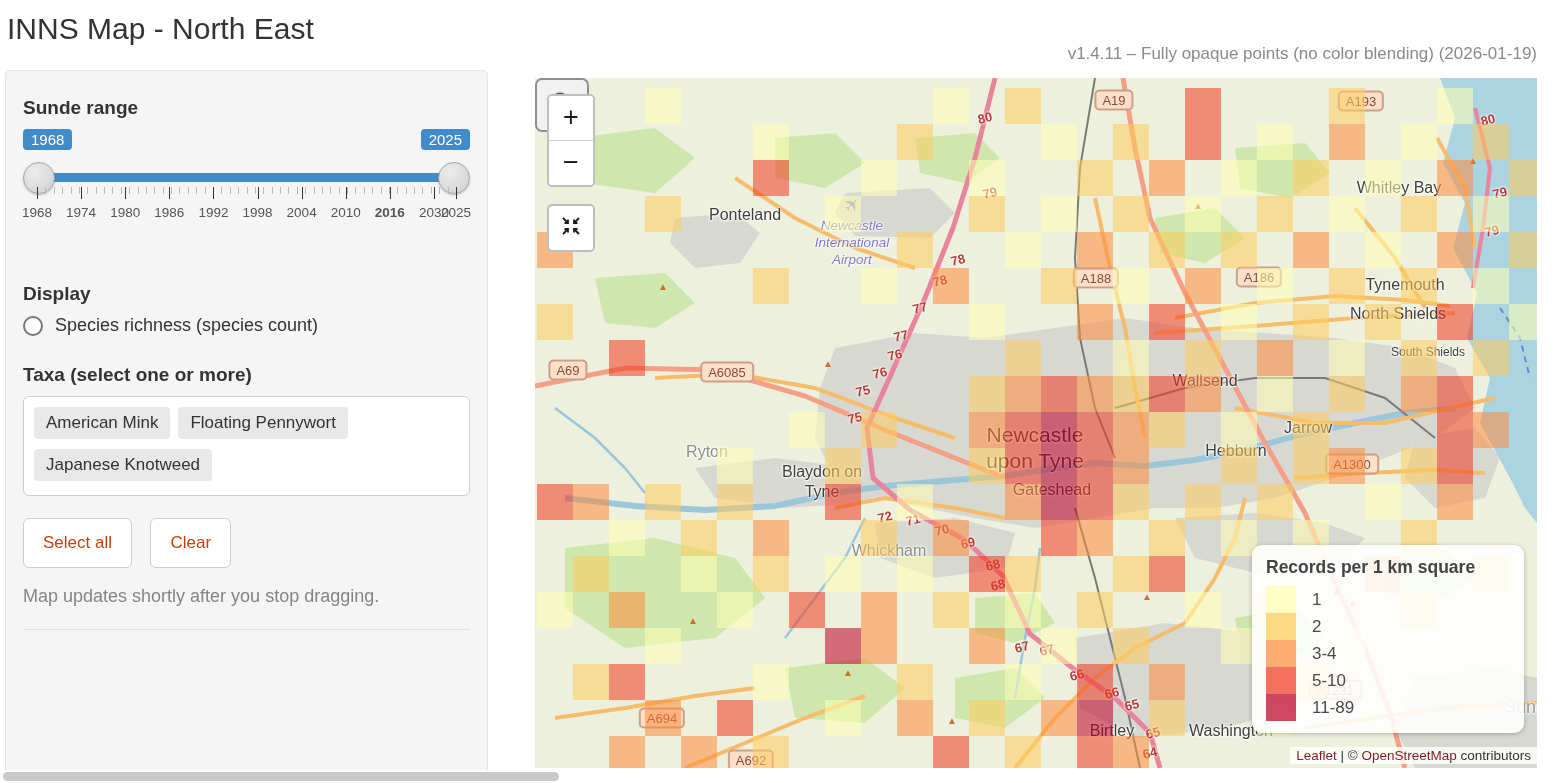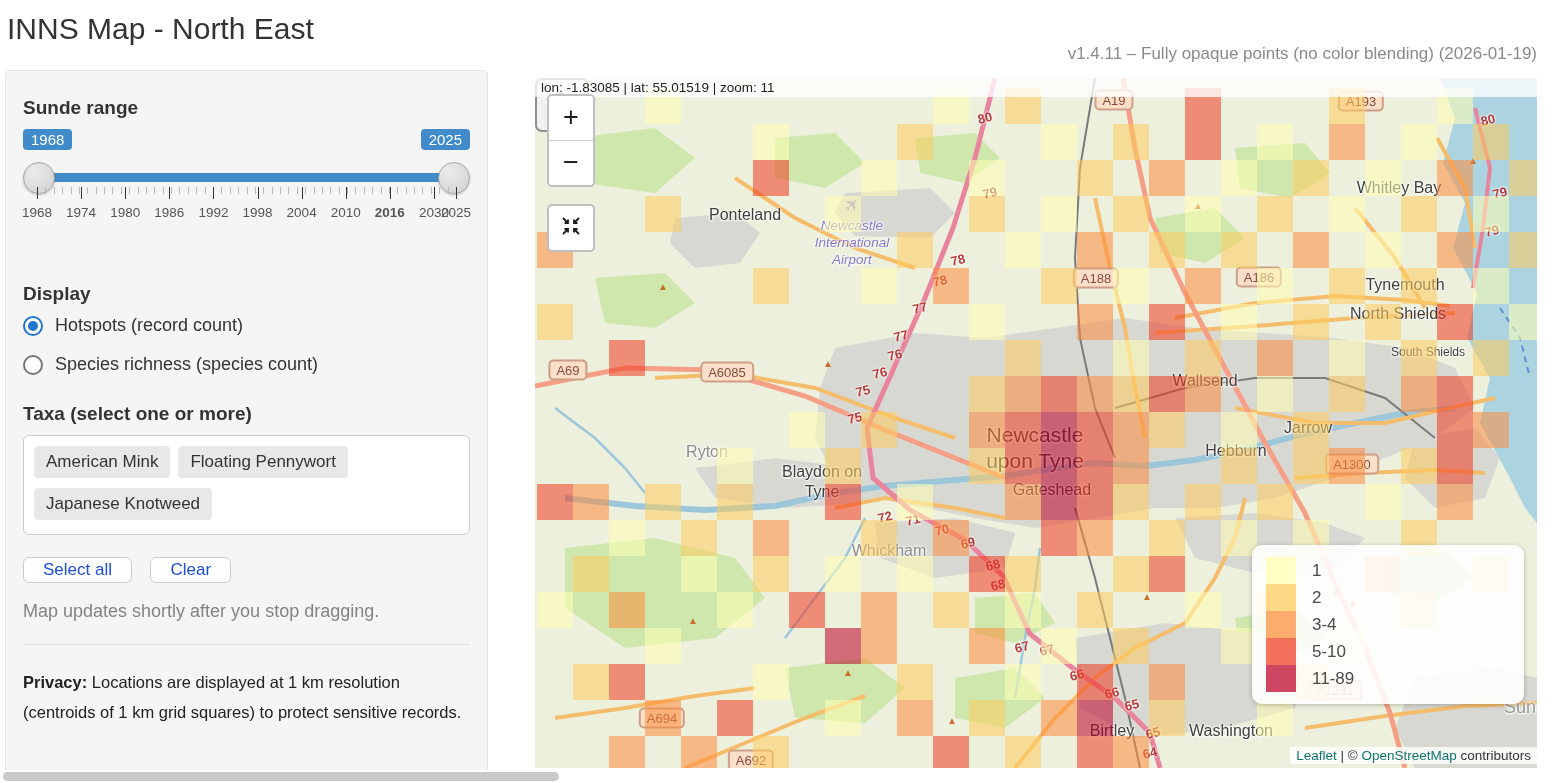--- a/index.html
+++ b/index.html
@@ -33,21 +33,21 @@
     margin-right:12px;box-sizing:border-box;position:relative;flex:0 0 auto;}
   .radio-row.checked .radio-dot{border-color:#2176d2;}
   .radio-row.checked .radio-dot:after{content:"";position:absolute;left:3px;top:3px;width:10px;height:10px;
     border-radius:50%;background:#2176d2;}
   
   #taxa-box{background:#fff;border:1px solid #ccc;border-radius:6px;padding:10px 10px 4px 10px;min-height:68px;}
   .taxa-tag{display:inline-block;background:#e8e8e8;border-radius:4px;padding:6px 12px;margin:0 8px 10px 0;
     font-size:17px;color:#333;cursor:pointer;}
   
   .sb-btn{display:inline-block;background:#fff;border:1px solid #ccc;border-radius:6px;
-    padding:2px 19px;font-size:17px;color:#1d4ed8;margin-right:14px;cursor:pointer;}
+    padding:14px 19px;font-size:17px;color:#c2410c;margin-right:14px;cursor:pointer;}
   #drag-note{font-size:18px;color:#848484;margin-top:18px;}
   #sb-divider{border:none;border-top:1px solid #e0e0e0;margin:22px 0;}
   #privacy-text{font-size:16.5px;color:#222;line-height:30px;}
   
   #map{position:absolute;left:535px;top:78px;width:1002px;height:690px;background:#eef0de;overflow:hidden;
     cursor:grab;}
   #map svg.base{position:absolute;left:0;top:0;z-index:0;}
   .jnum{position:absolute;z-index:2;font-size:13px;font-weight:bold;color:#b63a3a;transform:translate(-50%,-50%) rotate(-14deg);
     text-shadow:0 0 3px #fff,0 0 3px #fff;}
   .peak{position:absolute;z-index:2;color:#c8722f;font-size:10px;transform:translate(-50%,-50%);}
@@ -74,21 +74,21 @@
   
   #legend{position:absolute;z-index:6;left:717px;top:467px;width:272px;background:rgba(255,255,255,.88);
     border-radius:10px;box-shadow:0 1px 5px rgba(0,0,0,.25);padding:12px 14px 12px 14px;box-sizing:border-box;}
   #legend-title{font-size:17.5px;font-weight:bold;color:#444;margin-bottom:8px;}
   .legend-row{display:flex;align-items:center;height:27px;}
   .legend-swatch{width:30px;height:27px;opacity:.72;flex:0 0 auto;}
   .legend-label{margin-left:16px;font-size:17px;color:#4a4a4a;}
   
   #attribution{position:absolute;z-index:6;right:0;bottom:4px;background:rgba(255,255,255,.8);
     font-size:13.5px;color:#333;padding:1px 6px;}
-  #attribution a{color:#0f766e;text-decoration:none;}
+  #attribution a{color:#7f1d1d;text-decoration:none;}
   
   #hscroll{position:absolute;left:0;bottom:0;width:1568px;height:13px;background:#fff;z-index:9;}
   #hscroll-thumb{position:absolute;left:3px;top:2px;width:556px;height:9px;border-radius:5px;background:#c9c9c9;}
 </style>
 </head>
 <body>
 
 <div id="page-title">INNS Map - North East</div>
 <div id="version-note">v1.4.11 – Fully opaque points (no color blending) (2026-01-19)</div>
 
@@ -176,41 +176,36 @@
         <div class="grid-label" style="left: 63.1579%;">2004</div>
         <div class="grid-label" style="left: 73.6842%;">2010</div>
         <div class="grid-label" style="left: 84.2105%; font-weight: bold;">2016</div>
         <div class="grid-label" style="left: 94.7368%;">2030</div>
         <div class="grid-label" style="left: 100%;">2025</div>
       </div>
   </div>
 
   <div class="sb-heading" style="margin-top:14px">Display</div>
   <div id="display-options">
-      <div class="radio-row checked">
-        <span class="radio-dot"></span>
-        <span>Hotspots (record count)</span>
-      </div>
       <div class="radio-row">
         <span class="radio-dot"></span>
         <span>Species richness (species count)</span>
       </div>
     </div>
 
   <div class="sb-heading" style="margin-top:28px">Taxa (select one or more)</div>
   <div id="taxa-box"><span class="taxa-tag">American Mink</span><span class="taxa-tag">Floating Pennywort</span><span class="taxa-tag">Japanese Knotweed</span></div>
 
   <div style="margin-top:22px">
     <span class="sb-btn">Select all</span>
     <span class="sb-btn">Clear</span>
   </div>
 
   <div id="drag-note">Map updates shortly after you stop dragging.</div>
   <hr id="sb-divider">
-  <div id="privacy-text"><b>Privacy:</b><span> Locations are displayed at 1 km resolution (centroids of 1 km grid squares) to protect sensitive records.</span></div>
 </div>
 
 <div id="map">
 
   <svg class="base" width="1002" height="690" viewBox="0 0 1002 690">
 
     <g fill="#cfe7ad" stroke="none">
       <polygon points="40,60 120,50 160,80 120,115 50,105"></polygon>
       <polygon points="240,60 300,55 330,85 290,110 240,100"></polygon>
       <polygon points="380,60 440,55 465,80 430,105 385,95"></polygon>
@@ -271,21 +266,20 @@
     <g fill="none" stroke="#f59f86" stroke-width="5">
       <path d="M0,308 90,290 180,292 270,318 350,352 420,380 470,400"></path>
       <path d="M588,0 600,70 615,140 650,215 690,290 730,365 770,435 800,505 830,570 855,635 870,690"></path>
     </g>
     <path d="M460,0 440,80 418,150 390,220 358,292 332,350 338,400 375,432 430,462 468,498 495,556 540,592 580,620 615,655 625,690" fill="none" stroke="#e8849b" stroke-width="5"></path>
     <path d="M940,30 955,90 948,150 938,210" fill="none" stroke="#e8849b" stroke-width="4"></path>
   </svg>
 
   <div id="airport-plane" style="left: 317px; top: 127px;">✈</div>
 
-  <div id="coords-bar">lon: -1.83085 | lat: 55.01519 | zoom: 11</div>
 
   <div id="zoom-ctl" class="ctl">
     <div class="zoom-btn" id="zoom-in">+</div>
     <div class="zoom-btn">−</div>
   </div>
 
   <div id="fit-ctl" class="ctl">
     <span>
       <svg width="20" height="20" viewBox="0 0 20 20" fill="none" stroke="#1a1a1a" stroke-width="1.8">
         <path d="M2,2 L7,7 M7,3.5 L7,7 L3.5,7"></path>
@@ -299,20 +293,21 @@
   <div id="search-ctl">
     <span>
       <svg width="26" height="26" viewBox="0 0 26 26" fill="none" stroke="#555" stroke-width="3">
         <circle cx="11" cy="11" r="7"></circle>
         <line x1="16.5" y1="16.5" x2="23" y2="23"></line>
       </svg>
     </span>
   </div>
 
   <div id="legend">
+    <div id="legend-title">Records per 1 km square</div>
     <div id="legend-rows">
         <div class="legend-row">
           <div class="legend-swatch" style="background: rgb(255, 255, 178);"></div>
           <div class="legend-label">1</div>
         </div>
         <div class="legend-row">
           <div class="legend-swatch" style="background: rgb(254, 204, 92);"></div>
           <div class="legend-label">2</div>
         </div>
         <div class="legend-row">

